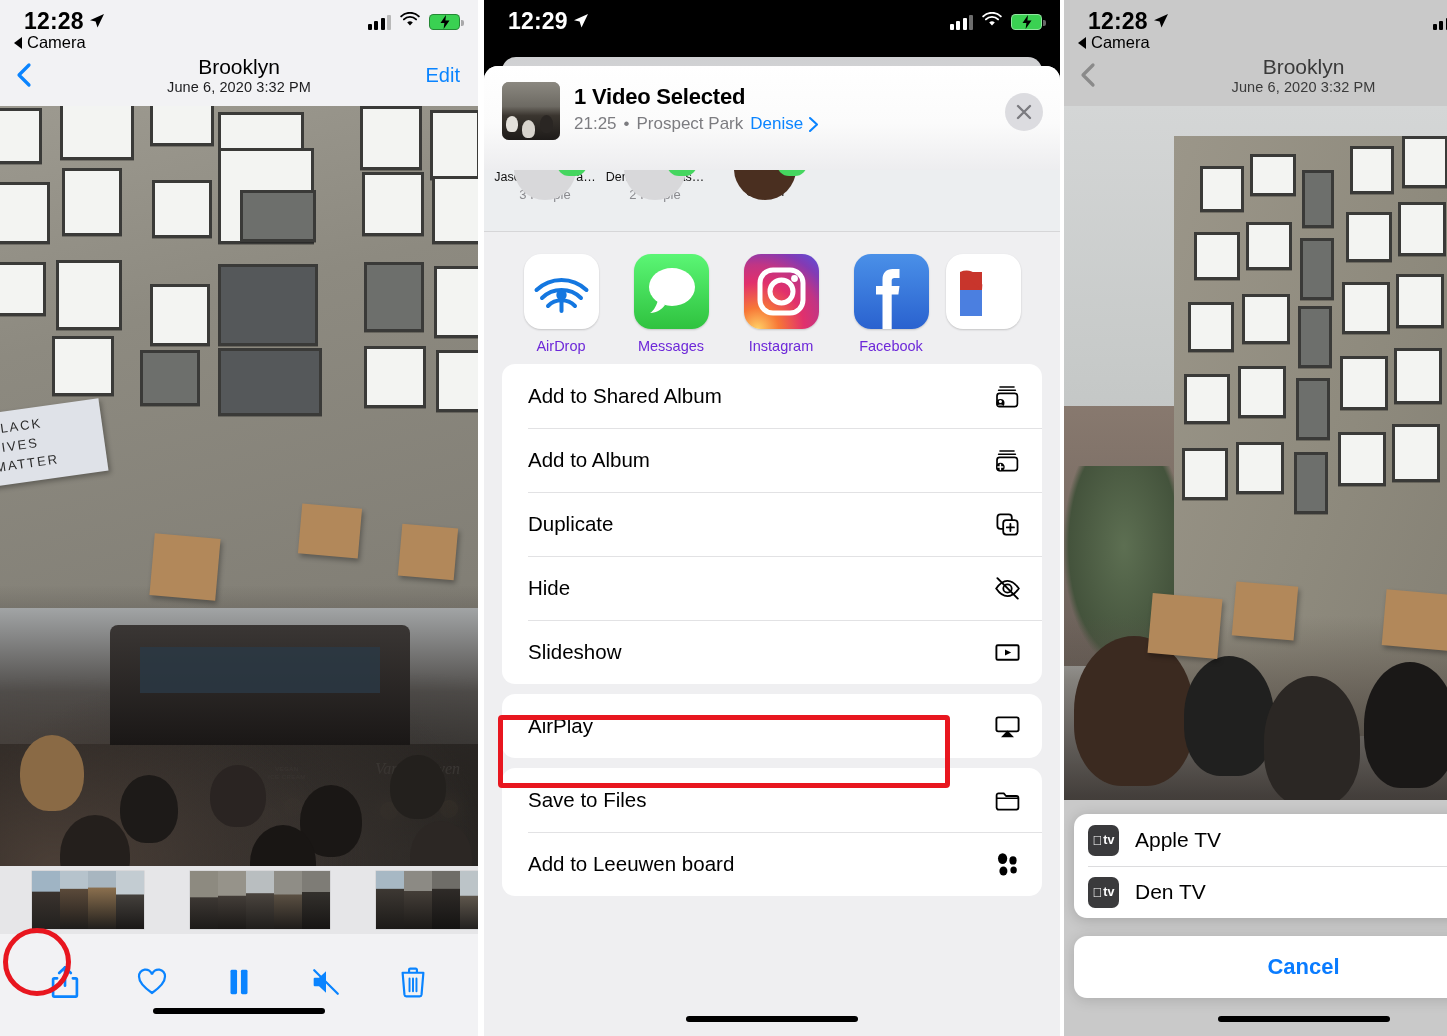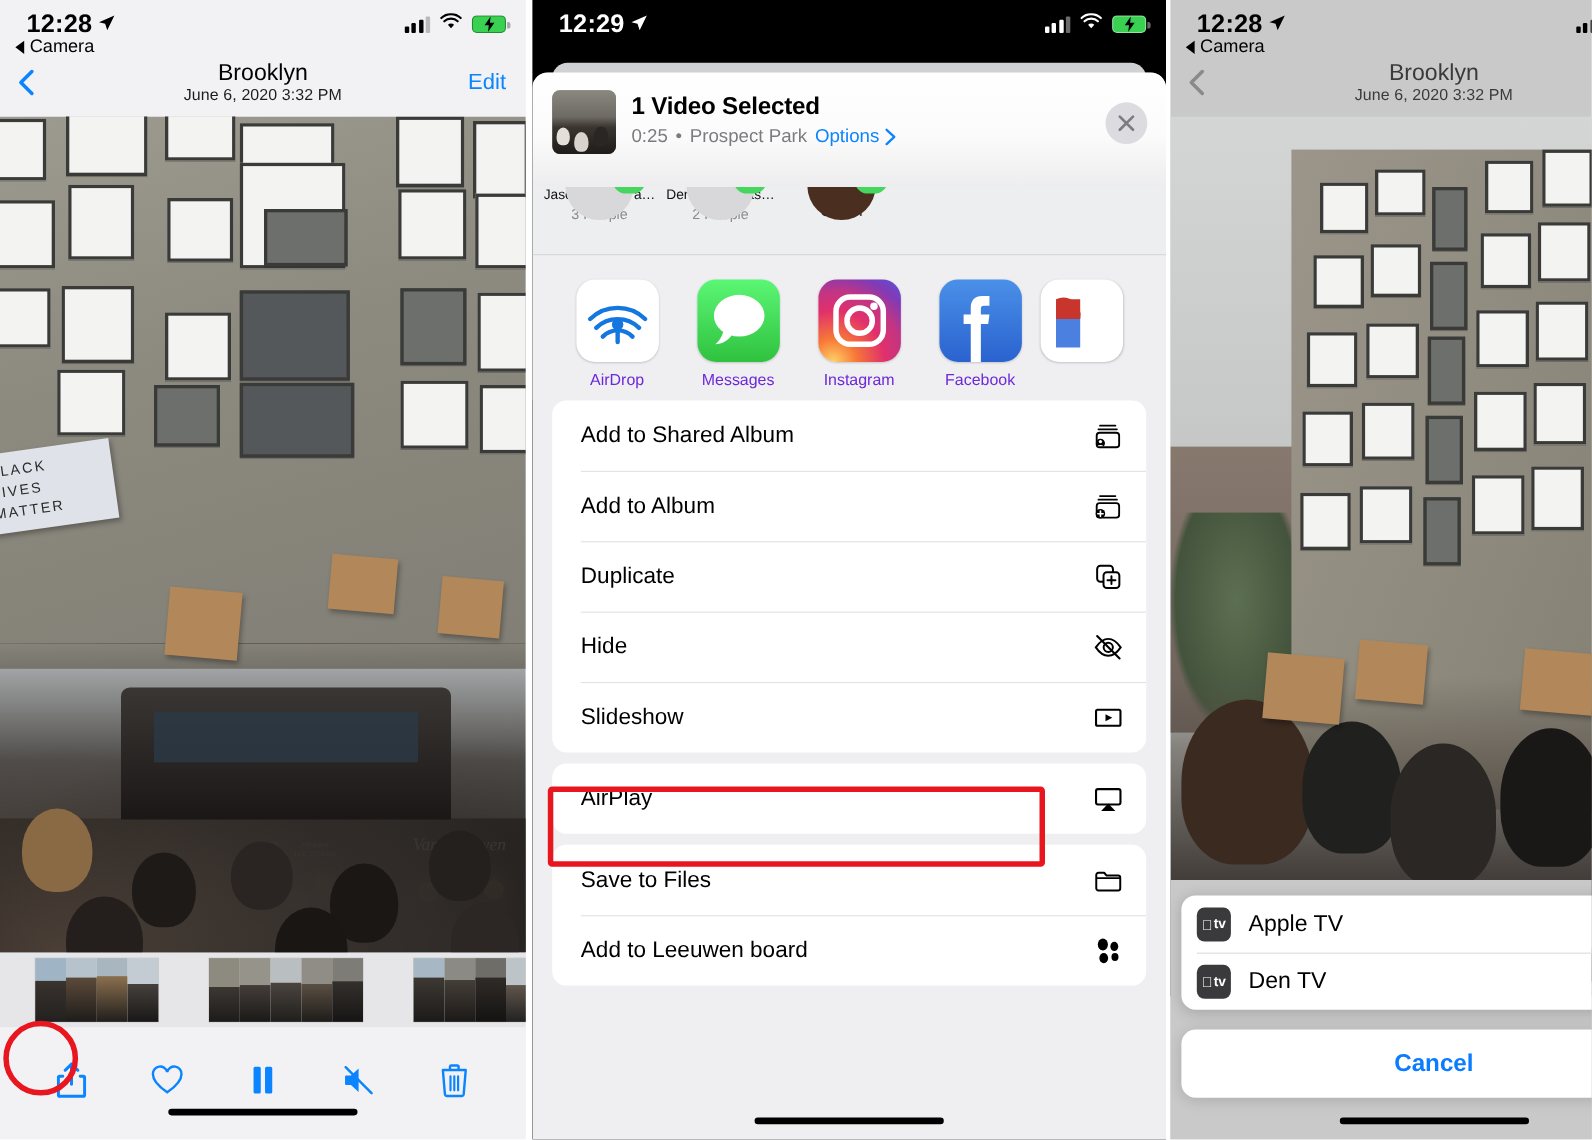--- a/index.html
+++ b/index.html
@@ -472,25 +472,25 @@
         <div class="sheet-head">
           <div class="sh-thumb">
             <div style="position:absolute;inset:0;background:linear-gradient(180deg,#8b8880 0%,#6d6a63 42%,#3a352f 58%,#1e1b19 100%)"></div>
             <div style="position:absolute;left:4px;top:34px;width:12px;height:16px;border-radius:50% 50% 40% 40%;background:#e3e0da"></div>
             <div style="position:absolute;left:20px;top:38px;width:13px;height:18px;border-radius:50% 50% 40% 40%;background:#d8d4cd"></div>
             <div style="position:absolute;left:38px;top:33px;width:13px;height:18px;border-radius:50% 50% 40% 40%;background:#2a2623"></div>
           </div>
           <div class="sh-txt">
             <div class="sh-title">1 Video Selected</div>
             <div class="sh-sub">
-              <span>0:25</span>
+              <span>21:25</span>
               <span>•</span>
               <span>Prospect Park</span>
               <span class="sh-options">
-                <span>Options</span>
+                <span>Denise</span>
                 <svg width="11" height="17" viewBox="0 0 11 17">
                     <path d="M2 2 L9 8.5 L2 15" stroke="#0a84ff" stroke-width="2.1" fill="none" stroke-linecap="round" stroke-linejoin="round"></path>
                   </svg>
               </span>
             </div>
           </div>
           <div class="sh-close">
             <svg viewBox="0 0 18 18">
                 <path d="M3 3 L15 15 M15 3 L3 15" stroke="#7b7b80" stroke-width="2.4" stroke-linecap="round"></path>
               </svg>

